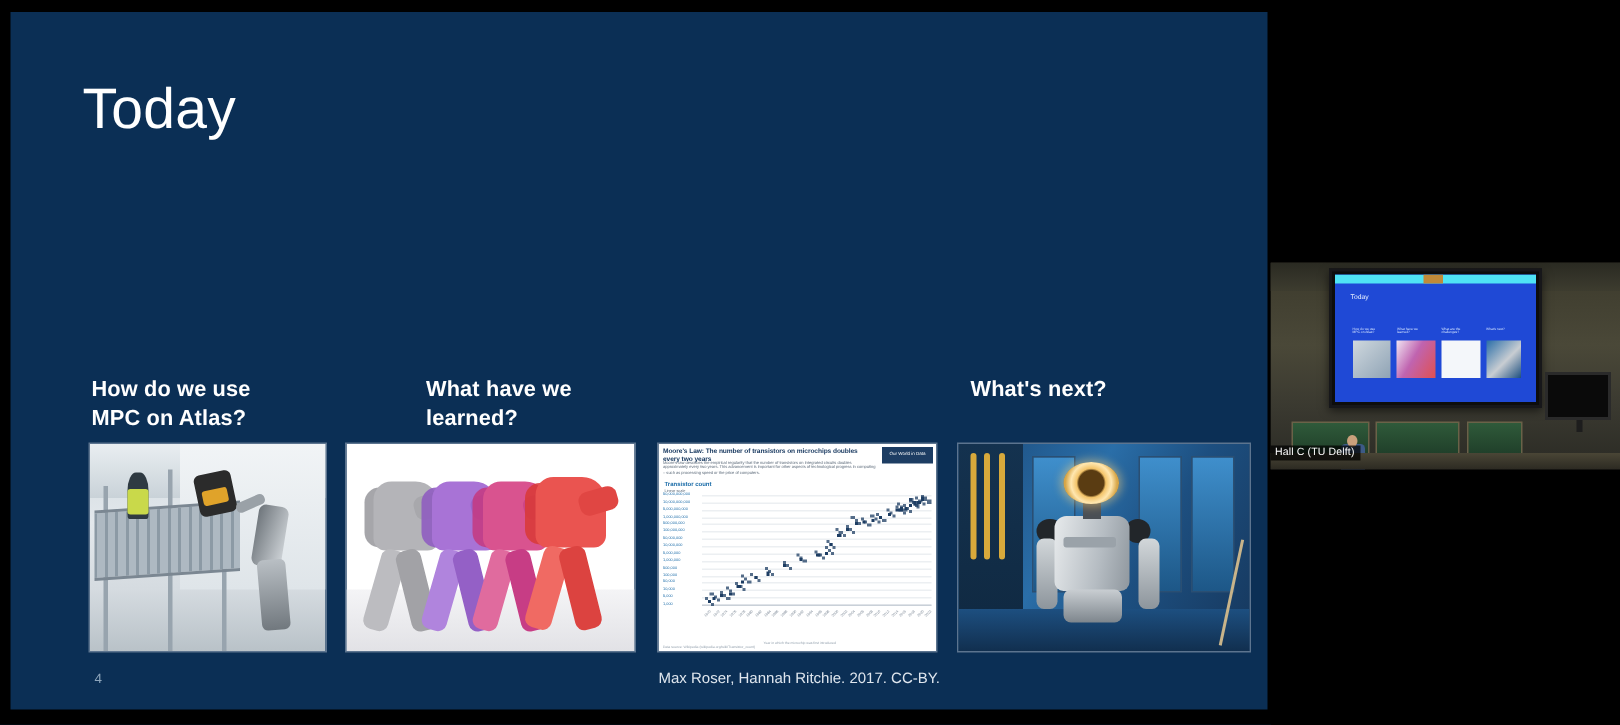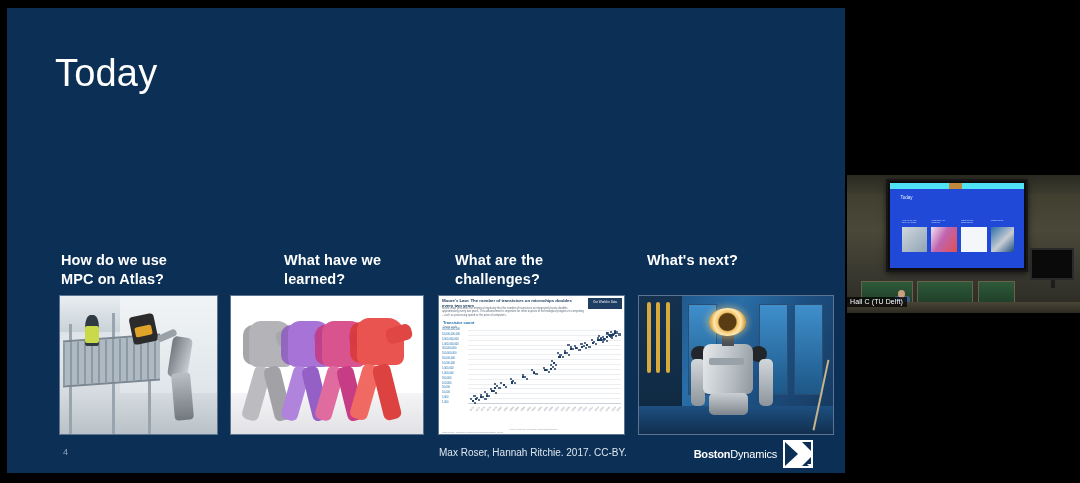--- a/index.html
+++ b/index.html
@@ -219,24 +219,20 @@
 
     <div id="slide-title">Today</div>
 
     <div class="col" id="col1">
       <div class="col-head">How do we use
 MPC on Atlas?</div>
     </div>
     <div class="col" id="col2">
       <div class="col-head">What have we
 learned?</div>
-    </div>
-    <div class="col" id="col3">
-      <div class="col-head">What are the
-challenges?</div>
     </div>
     <div class="col" id="col4">
       <div class="col-head">What's next?</div>
     </div>
 
     <div class="thumb" id="thumb1">
       <div class="thumb-inner">
         <div class="t1-bg"></div>
         <div class="t1-ceiling"></div>
         <div class="t1-wall"></div>
@@ -492,30 +488,20 @@
         <div class="t4-chest"></div>
         <div class="t4-neck"></div>
         <div class="t4-head-ring"></div>
         <div class="t4-pelvis"></div>
       </div>
     </div>
 
     <div id="slide-number">4</div>
     <div id="chart-credit">Max Roser, Hannah Ritchie. 2017. CC-BY.</div>
 
-    <div id="bd-logo">
-      <div id="bd-wordmark"><span>Boston</span><span style="font-weight:400">Dynamics</span></div>
-      <svg id="bd-mark" viewBox="0 0 30 28">
-        <rect x="0" y="0" width="30" height="28" fill="#ffffff"></rect>
-        <path d="M2 2 L15 14 L2 26 Z" fill="#0b2f55"></path>
-        <path d="M28 2 L28 11 L19 2 Z" fill="#0b2f55"></path>
-        <path d="M28 26 L28 17 L19 26 Z" fill="#0b2f55"></path>
-        <path d="M24 24 L28 24 L28 28 Z" fill="#ffffff"></path>
-      </svg>
-    </div>
   </div>
 
   <div id="webcam">
     <div class="w-wall"></div>
     <div class="w-ceiling"></div>
 
     <div class="w-screen">
       <div class="w-proj">
         <div class="w-proj-bar"></div>
         <div class="w-proj-tab"></div>

